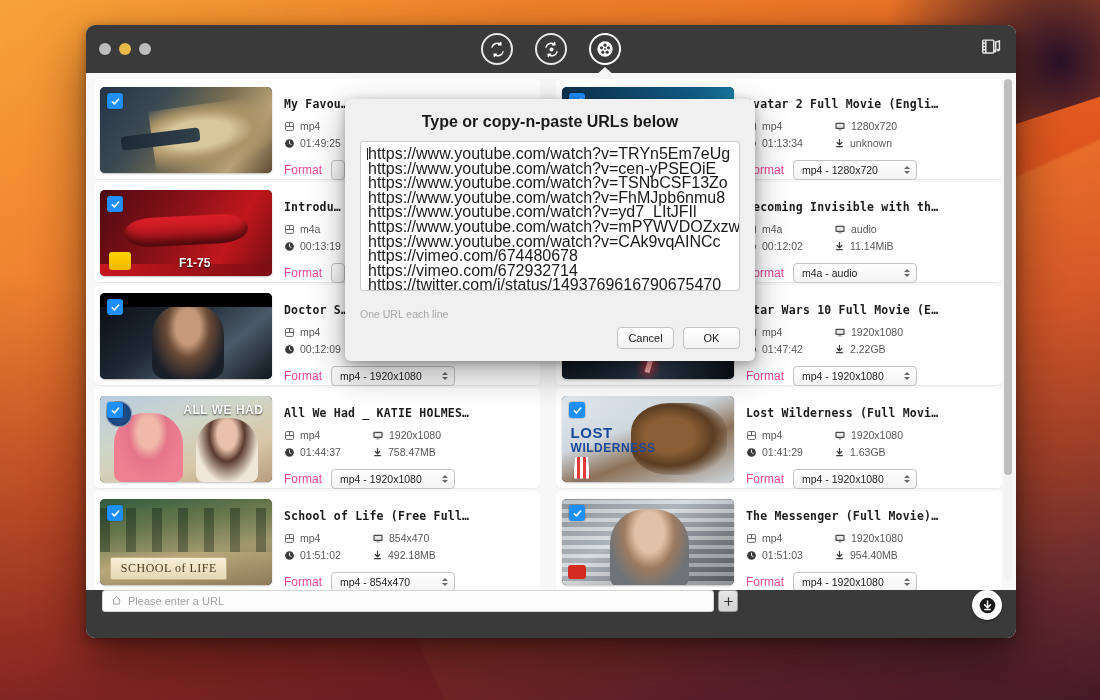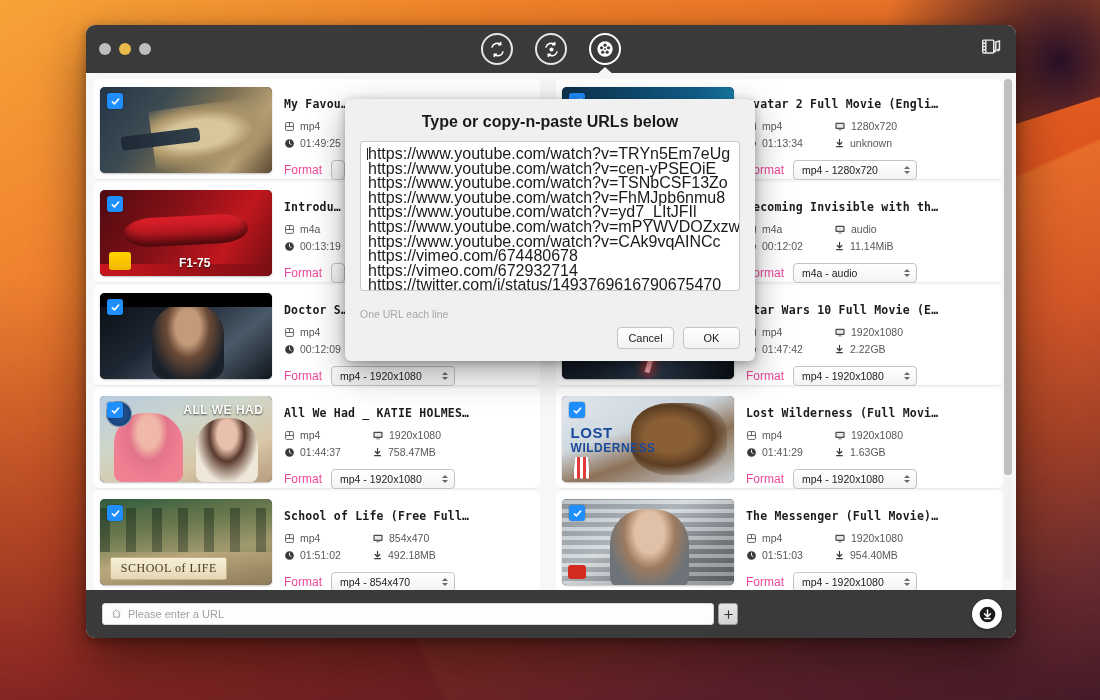--- a/index.html
+++ b/index.html
@@ -203,21 +203,21 @@
     position: absolute; left: 0; top: 0;
     width: 8px; height: 396px;
     background: #bfbfbf;
     border-radius: 4px;
   }
 
   
   .bottombar {
     flex: 0 0 48px; height: 48px;
     background: #3a3a3a;
-    display: flex; align-items: center;
+    display: flex; align-items: flex-start;
     padding: 0 14px 0 16px;
     gap: 0;
   }
   .url-input {
     flex: 1 1 auto;
     max-width: 612px;
     height: 22px;
     background: #fdfdfd;
     border: 1px solid #d6d6d6;
     border-radius: 3px;

